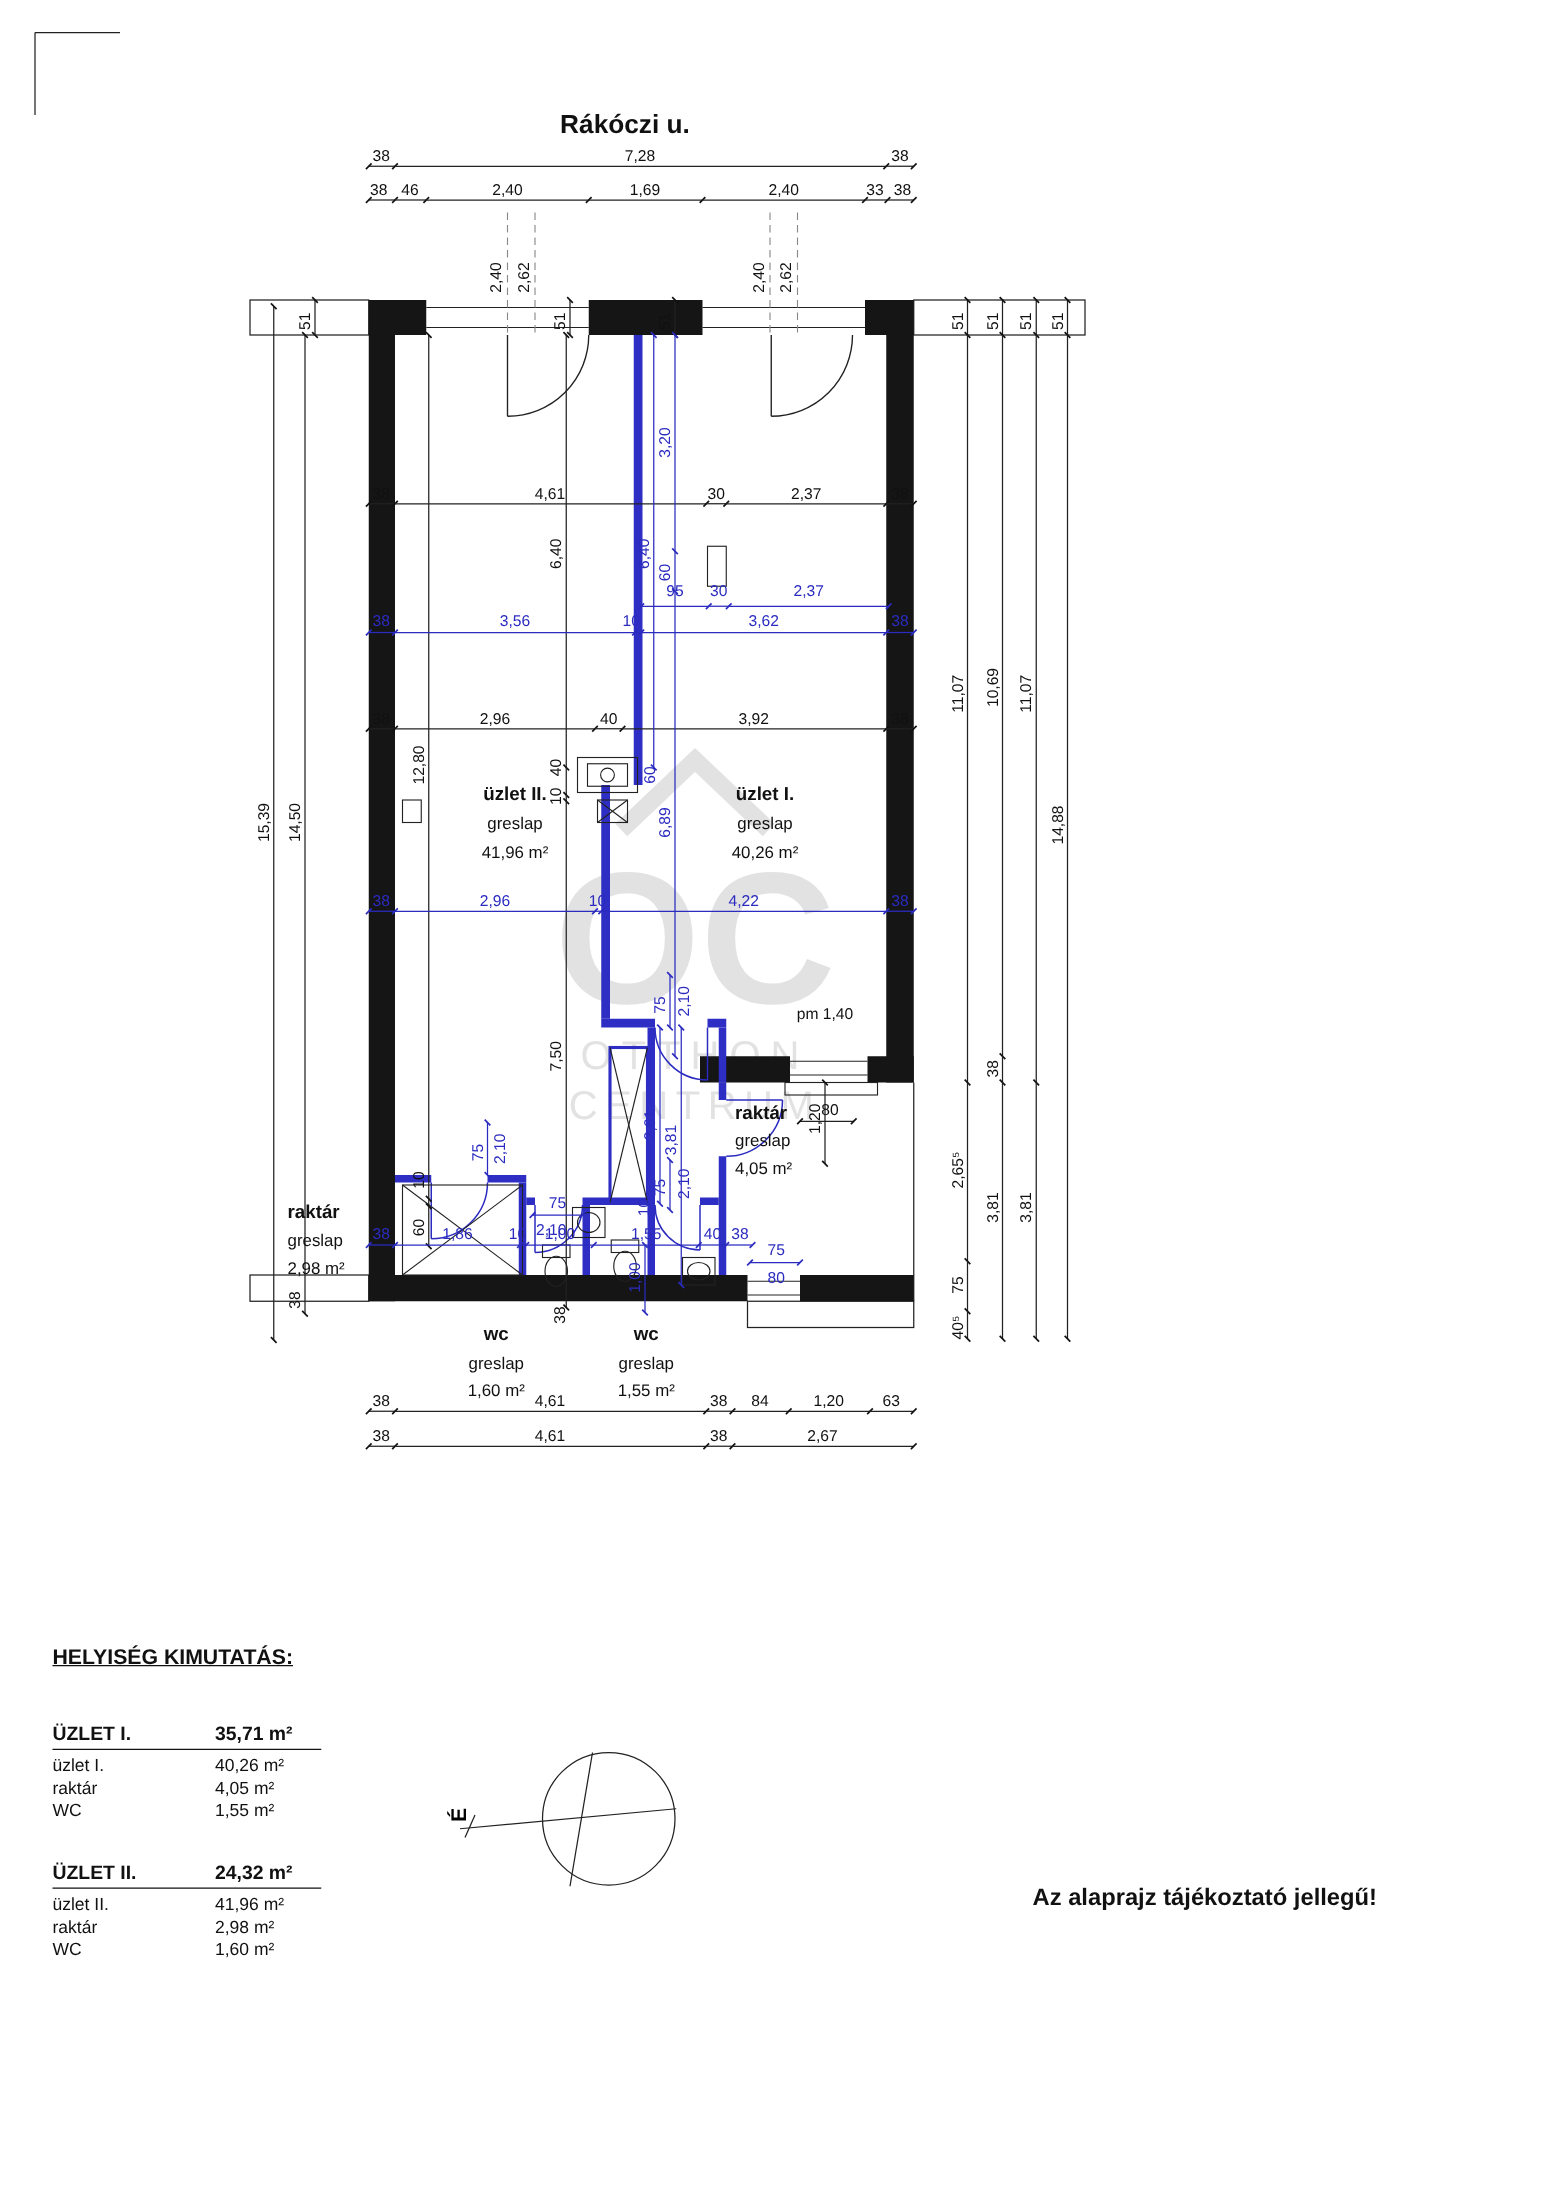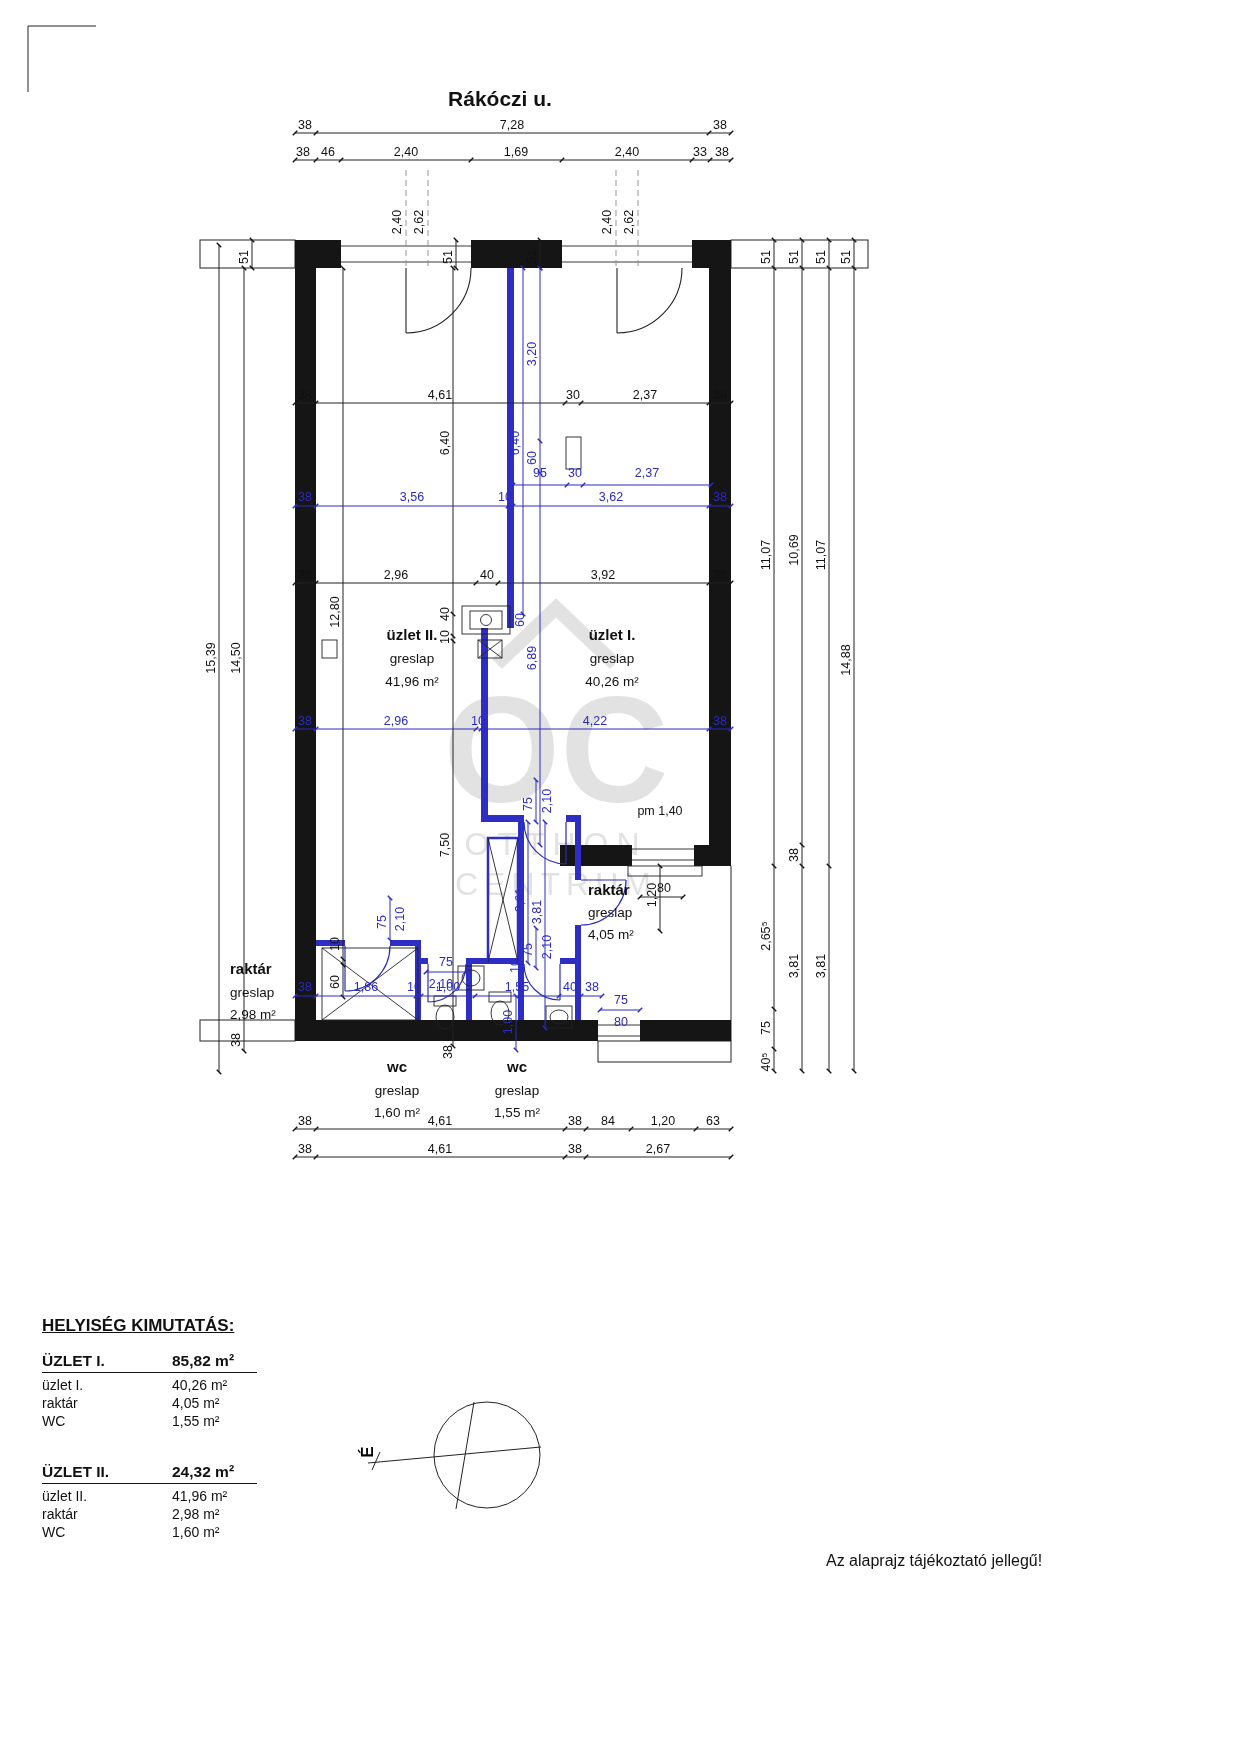--- a/index.html
+++ b/index.html
@@ -18,26 +18,26 @@
   .thin{stroke:#222;stroke-width:1;fill:none;}
   .xl{stroke:#222;stroke-width:0.9;fill:none;}
   .wall{fill:#151515;}
   .bwall{fill:#2e2ec4;}
   .bws{stroke:#2e2ec4;stroke-width:2.5;fill:none;}
   .barc{stroke:#2b2bc0;stroke-width:1.2;fill:none;}
   .karc{stroke:#222;stroke-width:1.1;fill:none;}
   .dash{stroke:#888;stroke-width:0.9;fill:none;stroke-dasharray:6 4;}
   .wm{fill:#c6c6c6;}
   .schedule{position:absolute;left:42px;top:1316px;width:245px;}
-  .sch-title{font-size:17px;font-weight:bold;text-decoration:underline;margin-bottom:16px;}
+  .sch-title{font-size:17px;font-weight:bold;text-decoration:underline;margin-bottom:43px;}
   .sch-head{display:grid;grid-template-columns:130px auto;font-weight:bold;font-size:15.5px;
             border-bottom:1.6px solid #111;padding-bottom:2px;width:215px;margin-bottom:4px;}
   .sch-row{display:grid;grid-template-columns:130px auto;font-size:14px;line-height:1.28;width:215px;}
   .sch-section{margin-bottom:32px;}
-  .footer-note{position:absolute;left:826px;top:1552px;font-size:16px;font-weight:normal;}
+  .footer-note{position:absolute;left:826px;top:1508px;font-size:19px;font-weight:bold;}
 </style>
 </head>
 <body>
 
 <div class="page">
 <svg width="1241" height="1754" viewBox="0 0 1241 1754">
   <defs>
     <marker id="tk" viewBox="0 0 12 12" refX="6" refY="6" markerWidth="9" markerHeight="9" orient="auto">
       <path d="M3 9 L9 3" stroke="#111" stroke-width="1.8" fill="none"></path>
     </marker>
@@ -398,21 +398,21 @@
   </g>
 </svg>
 
 
 <div class="schedule">
   <div class="sch-title">HELYISÉG KIMUTATÁS:</div>
 
   <div class="sch-section">
     <div class="sch-head">
       <span>ÜZLET I.</span>
-      <span>85,82 m²</span>
+      <span>35,71 m²</span>
     </div>
     <div class="sch-row">
       <span>üzlet I.</span>
       <span>40,26 m²</span>
     </div>
     <div class="sch-row">
       <span>raktár</span>
       <span>4,05 m²</span>
     </div>
     <div class="sch-row">

